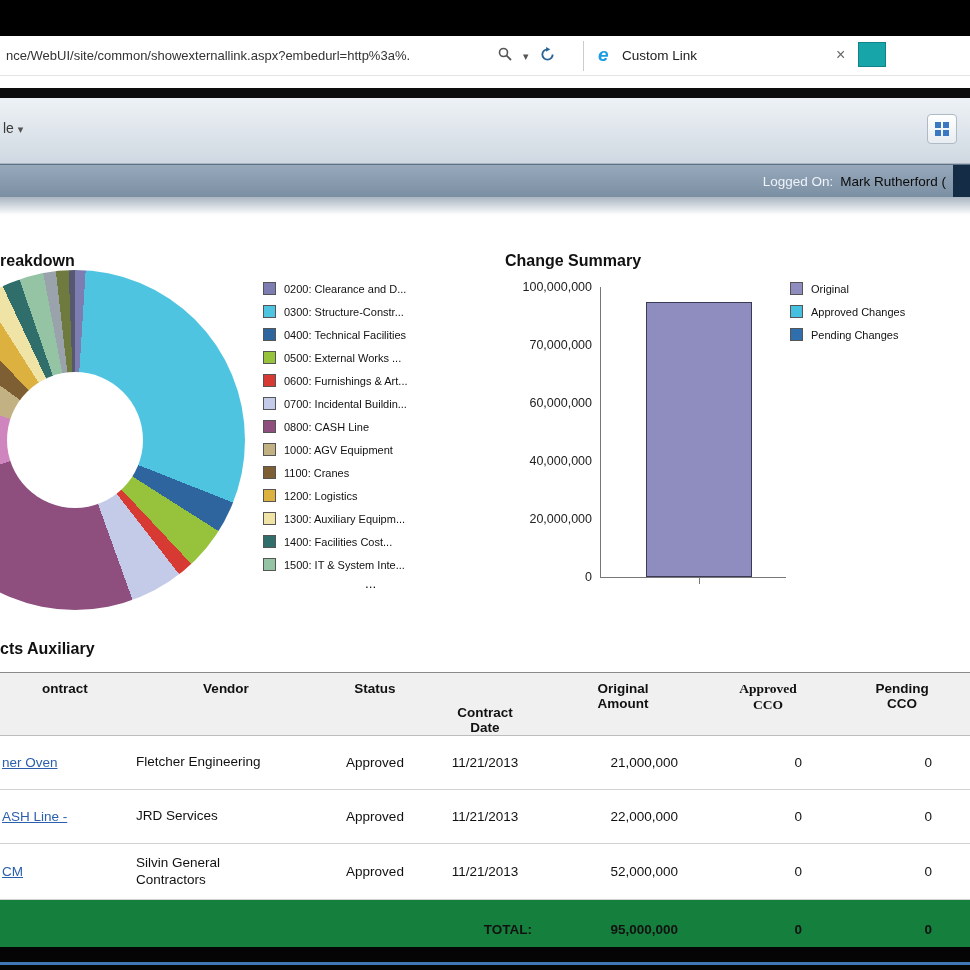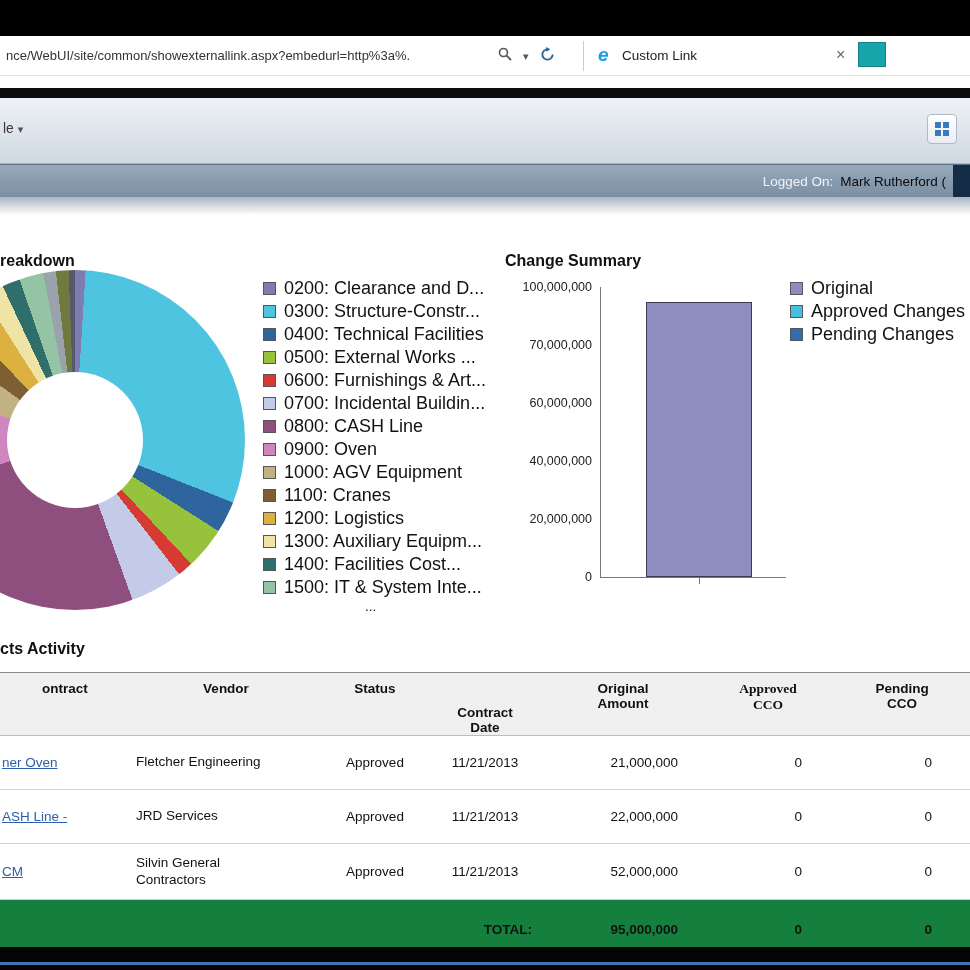--- a/index.html
+++ b/index.html
@@ -36,21 +36,21 @@
 
   
   .section-title { position:absolute; font-size:16px; font-weight:bold; color:#111; }
   .donut-title { left:0; top:252px; }
   .donut-chart { position:absolute; left:-95px; top:270px; width:340px; height:340px; border-radius:50%; }
   .donut-hole { position:absolute; left:7px; top:372px; width:136px; height:136px; border-radius:50%; background:#fff; }
 
   .donut-legend { position:absolute; left:263px; top:277px; }
   .leg-item { display:flex; align-items:center; height:23px; }
   .leg-sq { width:13px; height:13px; border:1px solid #555; margin-right:8px; flex:none; }
-  .leg-label { font-size:18px; color:#111; white-space:nowrap; }
+  .leg-label { font-size:11px; color:#111; white-space:nowrap; }
   .leg-more { font-size:13.5px; color:#111; margin-left:102px; height:16px; }
 
   
   .bar-title { left:505px; top:252px; }
   .ylab { position:absolute; left:488px; width:104px; text-align:right; font-size:12.5px; color:#222; }
   .yaxis { position:absolute; left:600px; top:287px; width:1px; height:291px; background:#777; }
   .xaxis { position:absolute; left:600px; top:577px; width:186px; height:1px; background:#777; }
   .bar-wrap { position:absolute; left:646px; top:287px; width:106px; height:290px; }
   .original-bar { position:absolute; bottom:0; left:0; width:100%; background:#8f8cc0; border:1px solid #3a3a55; }
   .bar-tick { position:absolute; left:699px; top:578px; width:1px; height:6px; background:#777; }
@@ -165,24 +165,20 @@
       </div>
     <div class="leg-item">
         <span class="leg-sq" style="background-color: rgb(195, 203, 232);"></span>
         <span class="leg-label">0700: Incidental Buildin...</span>
       </div>
     <div class="leg-item">
         <span class="leg-sq" style="background-color: rgb(142, 79, 127);"></span>
         <span class="leg-label">0800: CASH Line</span>
       </div>
     <div class="leg-item">
-        <span class="leg-sq" style="background-color: rgb(207, 133, 189);"></span>
-        <span class="leg-label">0900: Oven</span>
-      </div>
-    <div class="leg-item">
         <span class="leg-sq" style="background-color: rgb(194, 177, 131);"></span>
         <span class="leg-label">1000: AGV Equipment</span>
       </div>
     <div class="leg-item">
         <span class="leg-sq" style="background-color: rgb(126, 95, 51);"></span>
         <span class="leg-label">1100: Cranes</span>
       </div>
     <div class="leg-item">
         <span class="leg-sq" style="background-color: rgb(221, 177, 63);"></span>
         <span class="leg-label">1200: Logistics</span>
@@ -224,21 +220,21 @@
     <div class="leg-item">
         <span class="leg-sq" style="background-color: rgb(69, 192, 224);"></span>
         <span class="leg-label">Approved Changes</span>
       </div>
     <div class="leg-item">
         <span class="leg-sq" style="background-color: rgb(47, 111, 174);"></span>
         <span class="leg-label">Pending Changes</span>
       </div>
   </div>
 
-  <div class="section-title activity-title">cts Activity</div>
+  <div class="section-title activity-title">cts Auxiliary</div>
 
   <table class="activity">
     <colgroup>
       <col style="width:128px">
         <col style="width:196px">
         <col style="width:102px">
         <col style="width:118px">
       <col style="width:158px">
         <col style="width:132px">
         <col style="width:136px">

